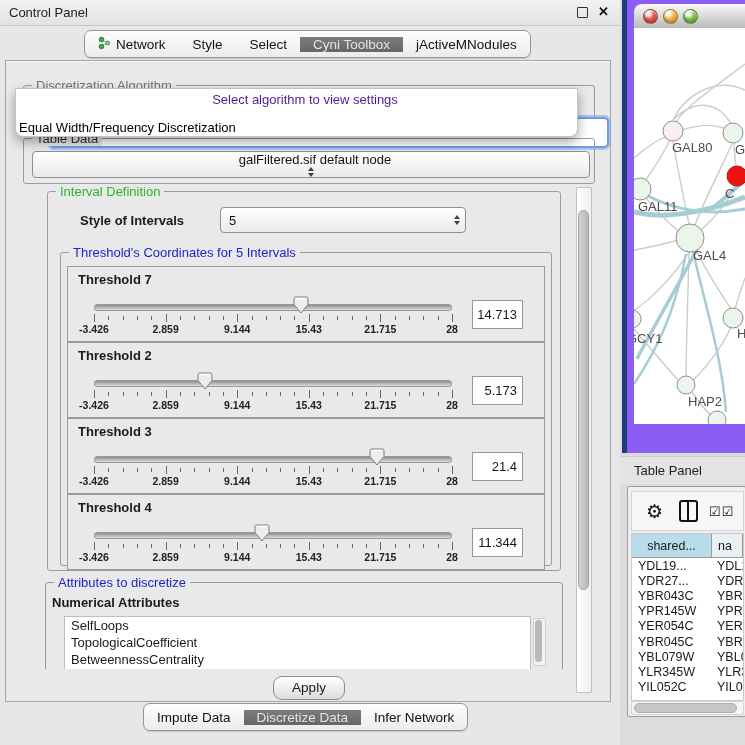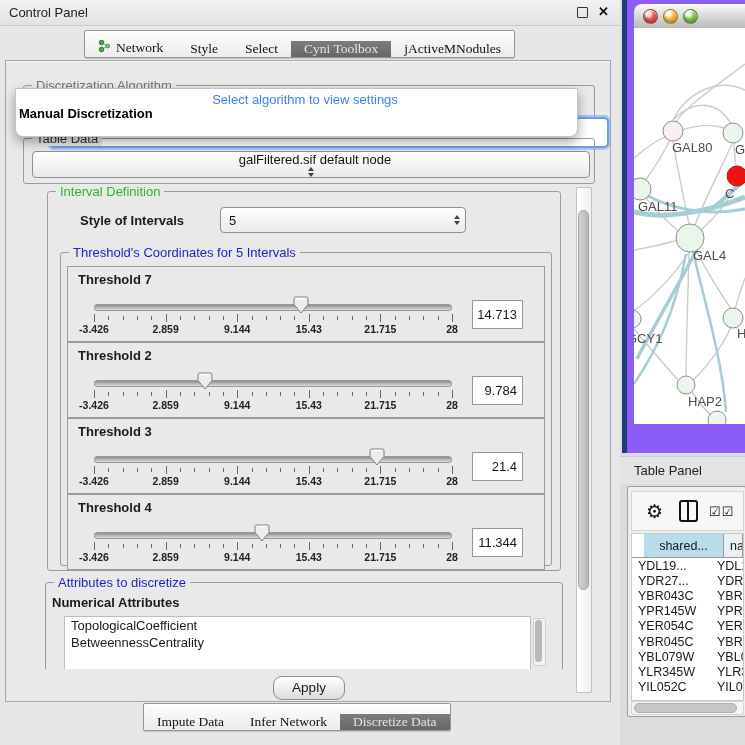--- a/index.html
+++ b/index.html
@@ -5,41 +5,41 @@
   html,body{margin:0;padding:0;}
   body{font-family:"Liberation Sans",sans-serif;background:#e2e2e2;}
   #app{position:relative;width:745px;height:745px;overflow:hidden;background:#dcdcdc;font-size:13px;color:#1a1a1a;}
   
   .left-panel{position:absolute;left:0;top:0;width:620px;height:745px;background:#e7e7e7;}
   .titlebar{position:absolute;left:0;top:0;width:620px;height:25px;background:linear-gradient(#f2f2f2,#e2e2e2);border-bottom:1px solid #c9c9c9;}
   .titlebar .ttl{position:absolute;left:9px;top:5px;font-size:13px;color:#222;}
   .float-ic{position:absolute;left:577px;top:7px;width:9px;height:9px;border:1.5px solid #333;border-radius:1px;}
   .close-ic{position:absolute;left:598px;top:4px;font-size:13px;font-weight:bold;color:#111;}
   .tabrow{position:absolute;left:0;top:26px;width:620px;height:33px;}
-  .tabbar{position:absolute;display:flex;align-items:flex-end;height:26px;border:1px solid #979797;border-radius:2px;overflow:hidden;background:linear-gradient(#fdfdfd,#ececec);box-shadow:0 1px 1px rgba(0,0,0,.15);font-family:Liberation Serif, serif;}
+  .tabbar{position:absolute;display:flex;align-items:center;height:26px;border:1px solid #979797;border-radius:7px;overflow:hidden;background:linear-gradient(#fdfdfd,#ececec);box-shadow:0 1px 1px rgba(0,0,0,.15);}
   #top-tabs{left:84px;top:4px;}
   #bottom-tabs{left:143px;top:0px;}
   .tab{display:flex;align-items:center;gap:5px;padding:0 13px;font-size:13.5px;color:#111;cursor:default;white-space:nowrap;}
   .tab.sel{background:linear-gradient(#7d7d7d,#666);color:#e4e4e4;}
   .tabsep{width:1px;background:#c2c2c2;margin:5px 0;}
   .bottom-tabrow{position:absolute;left:0;top:703px;width:620px;height:30px;}
   .content{position:absolute;left:5px;top:60px;width:604px;height:640px;border:1px solid #a6a6a6;background:#e9e9e9;box-shadow:inset 0 1px 0 #f7f7f7;}
   .group{position:absolute;border:1px solid #9c9c9c;border-radius:3px;}
   .group-label{position:absolute;top:-8px;left:8px;background:#e9e9e9;padding:0 4px;font-size:13px;white-space:nowrap;}
   .lab-green{color:#2cb52c;} .lab-blue{color:#2222cc;} .lab-dim{color:#6b7a6b;}
   
   .combo{position:absolute;background:linear-gradient(#ffffff,#eaeaea);border:1px solid #8f8f8f;border-radius:4px;display:flex;align-items:center;}
   .combo .val{flex:1;padding-left:8px;font-size:13px;color:#111;white-space:nowrap;overflow:hidden;}
   .stepper{width:16px;display:flex;flex-direction:column;align-items:center;gap:2px;}
   .arr-up{width:0;height:0;border-left:3.5px solid transparent;border-right:3.5px solid transparent;border-bottom:4px solid #444;}
   .arr-dn{width:0;height:0;border-left:3.5px solid transparent;border-right:3.5px solid transparent;border-top:4px solid #444;}
   
   .focus-combo{position:absolute;left:25px;top:31px;width:556px;height:27px;border-radius:5px;background:#fff;border:2px solid #6f9ce2;box-shadow:0 0 0 2px rgba(120,165,230,.55);}
   .popup{position:absolute;left:9px;top:27px;width:561px;height:47px;background:#fff;border:1px solid #c4c4c4;border-radius:0 0 8px 8px;box-shadow:0 5px 12px rgba(0,0,0,.35);z-index:6;}
-  .popup .hint{position:absolute;left:0;right:0;top:3px;text-align:center;color:#3b82f6;font-size:13px;margin-left:17px;}
+  .popup .hint{position:absolute;left:0;right:0;top:3px;text-align:center;color:#4c1d95;font-size:13px;margin-left:17px;}
   .popup .opt{position:absolute;left:3px;right:3px;font-size:13px;color:#000;white-space:nowrap;}
   .popup .opt.b{font-weight:bold;}
   
   .scrollpane{position:absolute;left:7px;top:126px;width:568px;height:482px;overflow:hidden;}
   .vscroll{position:absolute;left:570px;top:126px;width:14px;height:504px;background:linear-gradient(90deg,#fff,#f0f0f0);border:1px solid #c3c3c3;border-radius:2px;}
   .vscroll .thumb{position:absolute;left:1px;top:22px;width:9px;height:378px;background:linear-gradient(90deg,#d2d2d2,#b9b9b9);border:1px solid #a2a2a2;border-radius:6px;}
   
   .thr-panel{position:absolute;left:6px;width:476px;height:74px;border:1px solid #9c9c9c;background:#e9e9e9;}
   .thr-label{position:absolute;left:10px;top:5px;font-weight:bold;font-size:13px;}
   .thr-slider{position:absolute;left:26px;top:28px;width:358px;height:42px;}
@@ -67,21 +67,21 @@
   
   .tp-header{position:absolute;left:620px;top:456px;width:125px;height:27px;background:#e4e4e4;border-top:1px solid #cfcfcf;}
   .tp-header .ttl{position:absolute;left:14px;top:6px;font-size:13px;color:#222;}
   .table-window{position:absolute;left:627px;top:486px;width:117px;height:229px;border:1px solid #9e9e9e;background:#efefef;border-radius:2px;}
   .tp-toolbar{position:absolute;left:3px;top:4px;width:111px;height:38px;background:#f7f7f7;border:1px solid #d5d5d5;display:flex;align-items:center;}
   .gear{font-size:19px;color:#111;margin-left:14px;}
   .colview{width:15px;height:18px;border:2px solid #111;border-radius:3px;margin-left:16px;position:relative;}
   .colview::after{content:"";position:absolute;left:6px;top:0;bottom:0;width:2px;background:#111;}
   .cb{font-size:13px;color:#111;margin-left:11px;letter-spacing:1px;}
   .tp-table{position:absolute;left:3px;top:46px;width:111px;height:166px;background:#fff;border:1px solid #c9c9c9;overflow:hidden;}
-  .tp-hrow{display:flex;height:23px;border-bottom:1px solid #9a9a9a;padding-left:12px;}
+  .tp-hrow{display:flex;height:23px;border-bottom:1px solid #9a9a9a;}
   .tp-hcell{font-size:12.5px;display:flex;align-items:center;justify-content:center;border-right:1px solid #9a9a9a;overflow:hidden;white-space:nowrap;}
   .tp-hcell.c1{width:79px;background:#b9dcea;}
   .tp-hcell.c2{flex:1;background:#e8f0f4;justify-content:flex-start;padding-left:6px;}
   .tp-row{display:flex;height:15.2px;align-items:center;}
   .tp-cell{font-size:12.5px;white-space:nowrap;overflow:hidden;}
   .tp-cell.c1{width:74px;padding-left:6px;}
   .tp-cell.c2{flex:1;padding-left:5px;}
   .tp-hscroll{position:absolute;left:3px;top:214px;width:111px;height:12px;background:#f4f4f4;border:1px solid #d5d5d5;border-radius:2px;}
   .tp-hscroll .thumb{position:absolute;left:2px;top:1px;width:101px;height:8px;background:#c6c6c6;border-radius:5px;border:1px solid #b0b0b0;}
 </style>
@@ -127,21 +127,21 @@
 
     <div class="content">
 
       <div class="group" style="left:17px;top:24px;width:570px;height:48px;">
         <span class="group-label lab-dim">Discretization Algorithm</span>
         <div class="focus-combo"></div>
       </div>
 
       <div class="popup">
         <div class="hint">Select algorithm to view settings</div>
-        <div class="opt b" style="top:17px;">Manual Discretization</div>
+        <div class="opt" style="top:31px;">Equal Width/Frequency Discretization</div>
       </div>
 
       <div class="group" style="left:17px;top:77px;width:570px;height:44px;">
         <span class="group-label" style="color:#333;">Table Data</span>
         <div class="combo" style="left:8px;top:12px;width:556px;height:25px;flex-direction:column;">
           <span class="val">galFiltered.sif default node</span>
           <span class="stepper">
               <span class="arr-up"></span>
               <span class="arr-dn"></span>
             </span>
@@ -247,21 +247,21 @@
                       <span class="ticklabel" style="left: 40%;">9.144</span>
                       <span class="ticklabel" style="left: 60%;">15.43</span>
                       <span class="ticklabel" style="left: 80%;">21.715</span>
                       <span class="ticklabel" style="left: 100%;">28</span>
                     </div>
                     <div class="thumb-sl" style="left: 30.9998%;"><svg width="16" height="18">
                         <path d="M2.5,1 h11 a1.5,1.5 0 0 1 1.5,1.5 v6 l-7,8.5 -7,-8.5 v-6 a1.5,1.5 0 0 1 1.5,-1.5 z" fill="#ededed" stroke="#7c7c7c"></path>
                         <path d="M3.5,2.5 h9" stroke="#ffffff" stroke-width="1.5" fill="none"></path>
                       </svg></div>
                   </div>
-                  <div class="thr-value">9.784</div>
+                  <div class="thr-value">5.173</div>
                 </div>
                 <div class="thr-panel" style="top: 165px;">
                   <div class="thr-label">Threshold 3</div>
                   <div class="thr-slider">
                     <div class="track"></div>
                     <div class="tickzone">
                       <div class="tick major" style="left: 0%;"></div>
                       <div class="tick" style="left: 4%;"></div>
                       <div class="tick" style="left: 8%;"></div>
                       <div class="tick" style="left: 12%;"></div>
@@ -351,20 +351,21 @@
                   <div class="thr-value">11.344</div>
                 </div>
               </div>
           </div>
         </div>
 
         <div class="group" style="left:32px;top:395px;width:516px;height:200px;">
           <span class="group-label lab-blue">Attributes to discretize</span>
           <span class="attr-sub" style="left:6px;top:12px;">Numerical Attributes</span>
           <div class="attr-list" id="attr-list" style="left:18px;top:33px;width:465px;height:120px;">
+              <div class="attr-item">SelfLoops</div>
               <div class="attr-item">TopologicalCoefficient</div>
               <div class="attr-item">BetweennessCentrality</div>
             </div>
           <div class="lscroll" style="left:487px;top:35px;height:46px;">
               <div class="thumb"></div>
             </div>
         </div>
       </div>
 
       <div class="vscroll">
@@ -372,25 +373,25 @@
         </div>
 
       <div class="apply-btn">Apply</div>
     </div>
 
     <div class="bottom-tabrow">
       <div class="tabbar" id="bottom-tabs">
           <span class="tab">
             <span>Impute Data</span>
           </span>
+          <span class="tab sel">
+            <span>Discretize Data</span>
+          </span>
           <span class="tab">
             <span>Infer Network</span>
-          </span>
-          <span class="tab sel">
-            <span>Discretize Data</span>
           </span>
         </div>
     </div>
   </div>
 
   <div class="net-window">
     <div class="edge-strip"></div>
     <div class="net-titlebar" id="net-titlebar">
         <span class="light" style="left: 9px; background: radial-gradient(circle at 35% 28%, rgba(255, 255, 255, 0.85) 0px, rgba(255, 255, 255, 0.85) 18%, transparent 45%), rgb(227, 84, 75);"></span>
         <span class="light" style="left: 29px; background: radial-gradient(circle at 35% 28%, rgba(255, 255, 255, 0.85) 0px, rgba(255, 255, 255, 0.85) 18%, transparent 45%), rgb(240, 176, 60);"></span>

